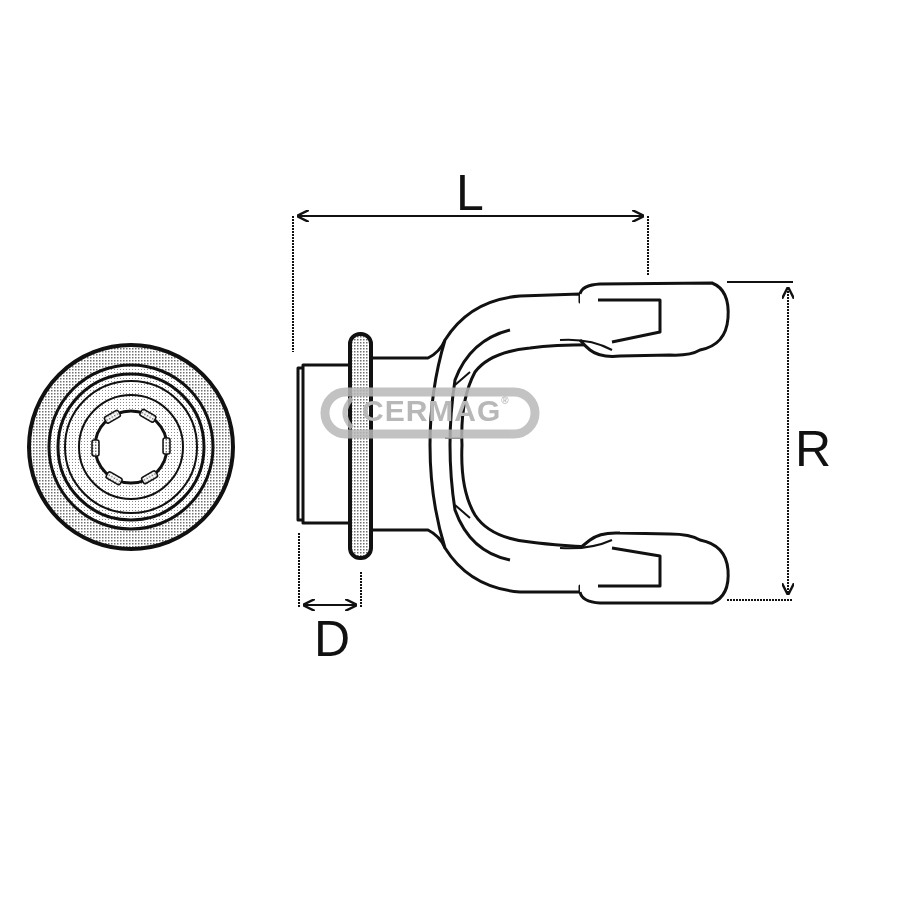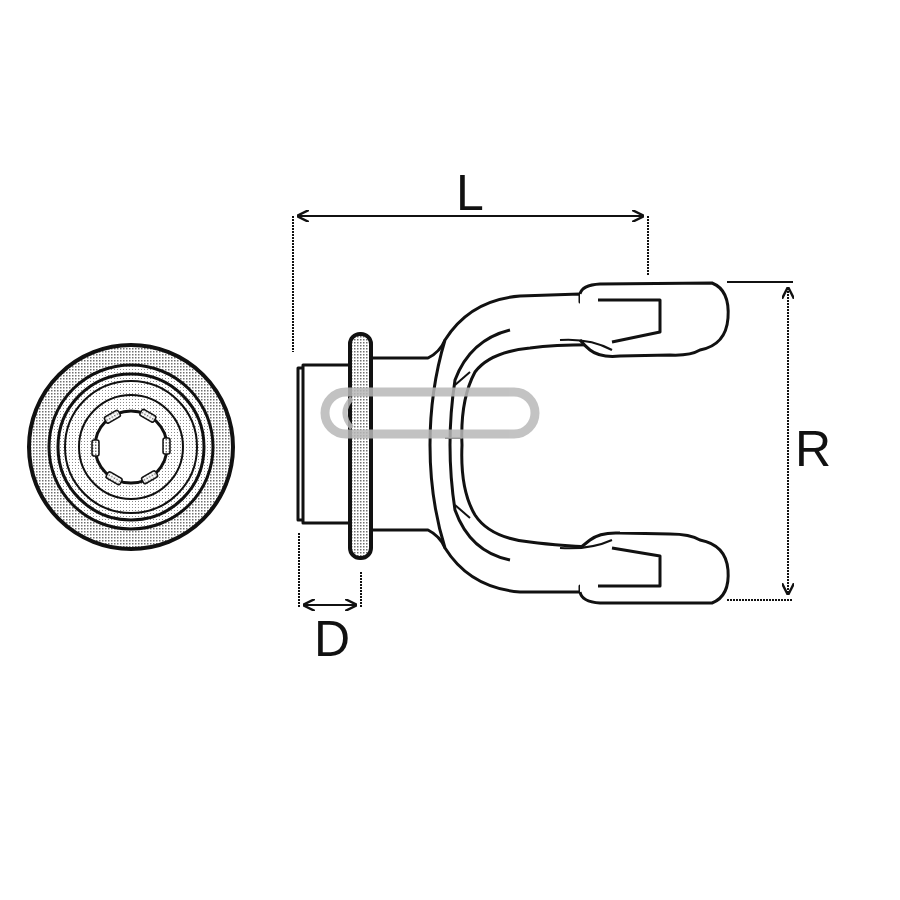--- a/index.html
+++ b/index.html
@@ -87,18 +87,21 @@
     <line x1="304" y1="605" x2="356" y2="605" marker-start="url(#arr)" marker-end="url(#arr)"></line>
   </g>
 
   <g opacity="0.85">
     <rect x="325" y="392" width="210" height="42" rx="21" fill="none" stroke="#b8b8b8" stroke-width="9"></rect>
     <path d="M352,398 Q338,413 352,428" fill="none" stroke="#b8b8b8" stroke-width="5"></path>
   </g>
 </svg>
 
 
+<div style="position:absolute; left:362px; top:396px; font-size:30px; font-weight:bold; color:#b8b8b8; letter-spacing:1px; line-height:1;">
+  <span>CERMAG</span><span style="font-size:10px; vertical-align:top;">®</span>
+</div>
 
 
 <div class="dim-label" style="left:456px; top:168px;">L</div>
 <div class="dim-label" style="left:795px; top:424px;">R</div>
 <div class="dim-label" style="left:314px; top:614px;">D</div>
 </div>
 
 </body></html>

